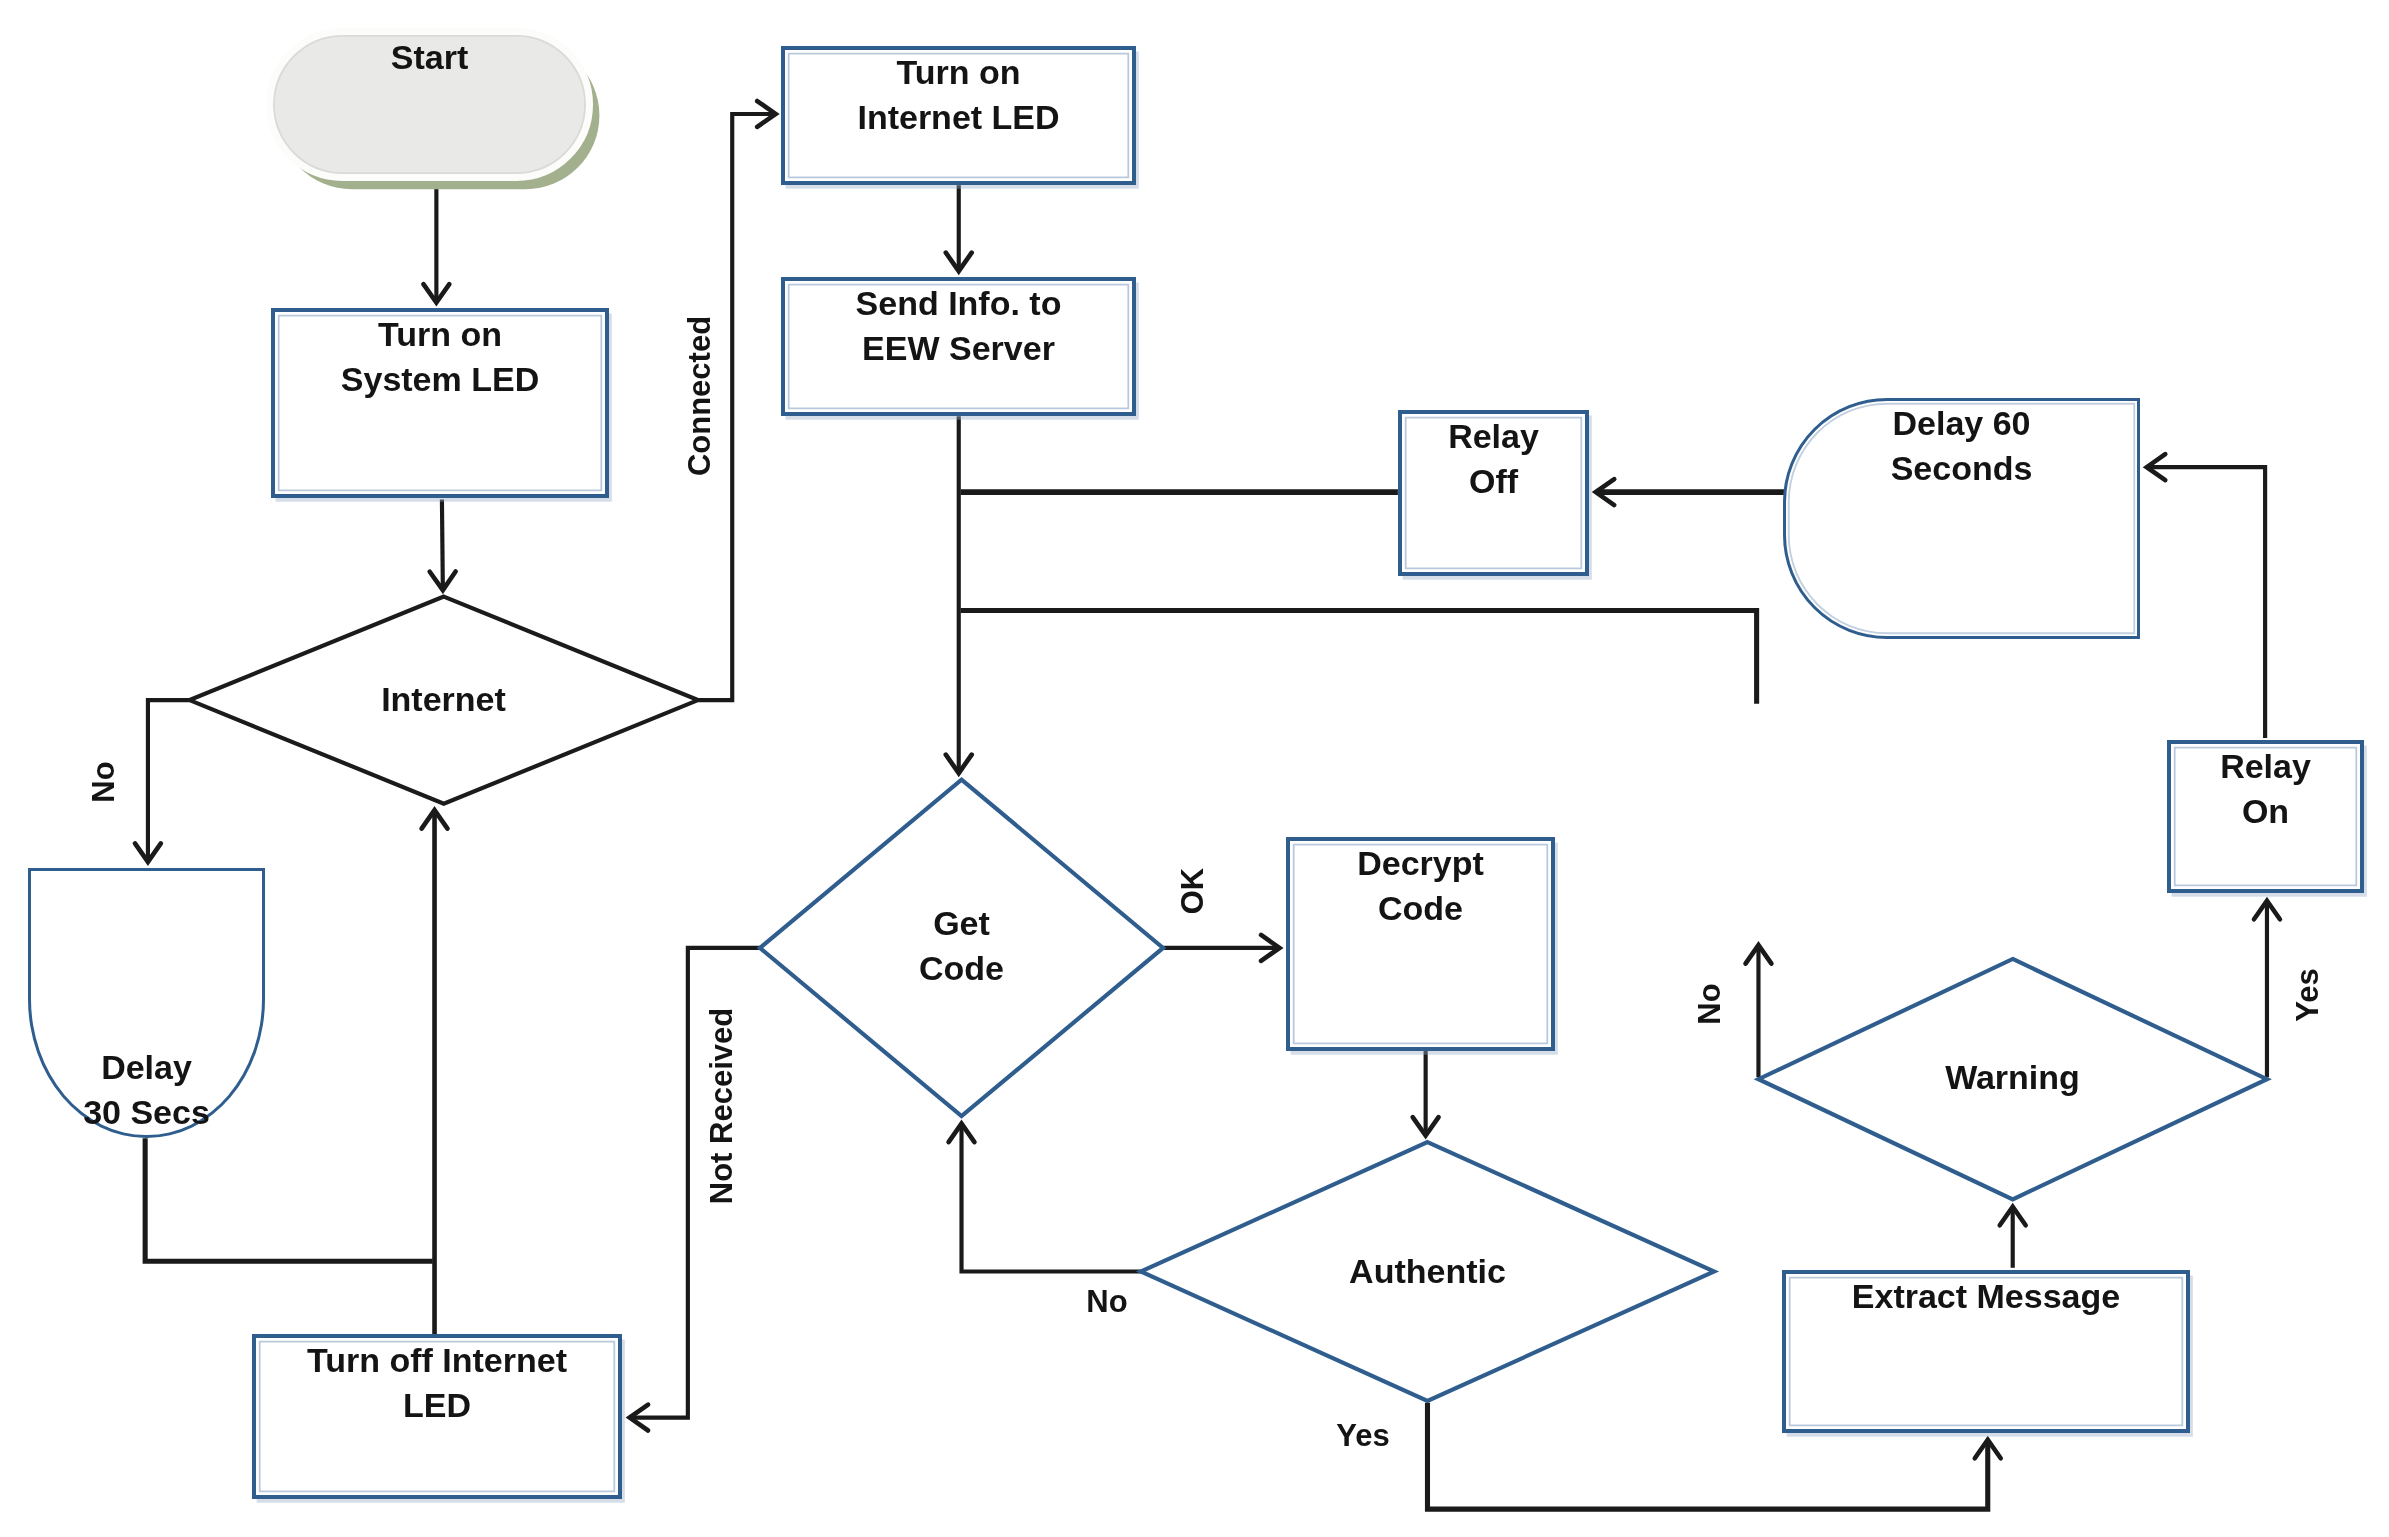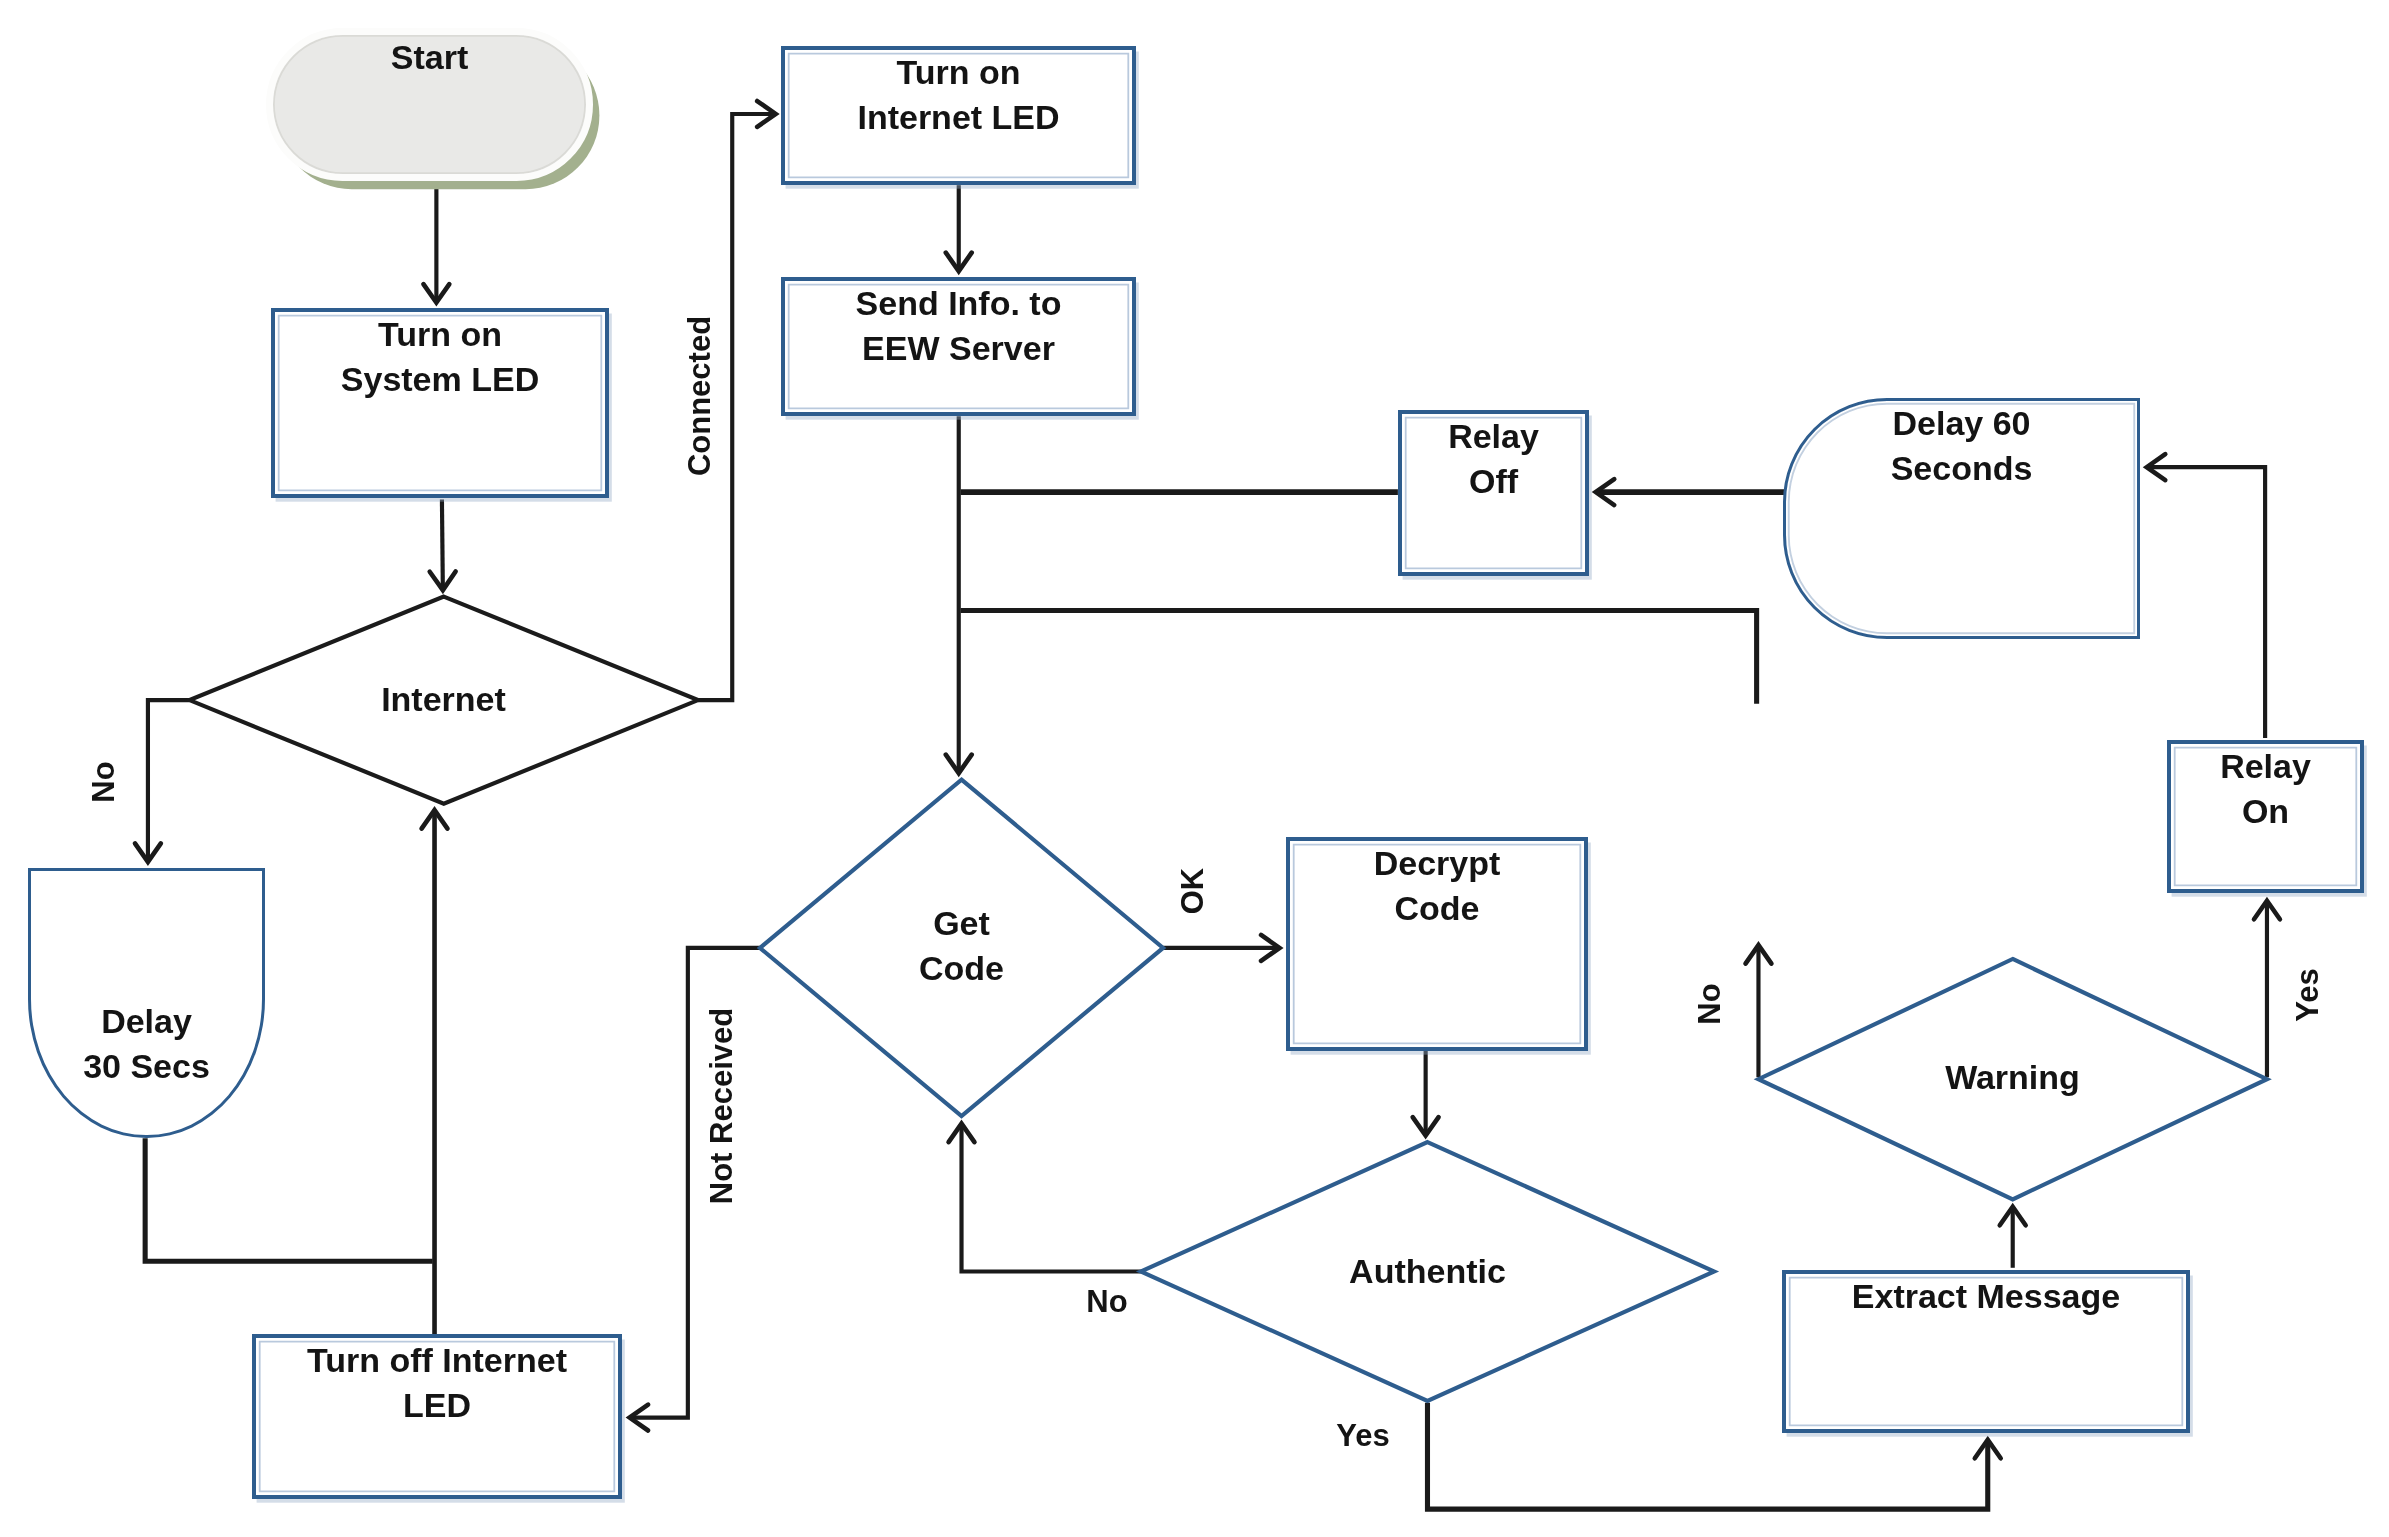--- a/index.html
+++ b/index.html
@@ -64,21 +64,21 @@
 
   <div class="node start" style="left:266px;top:28px;width:327px;height:153px;">
     <span>Start</span>
   </div>
 
   <div class="node rect" style="left:271px;top:308px;width:338px;height:190px;">
     <span>Turn on
 System LED</span>
   </div>
 
-  <div class="node delay-u" style="left:28px;top:868px;width:237px;height:270px;align-items:center;padding-top:81px;">
+  <div class="node delay-u" style="left:28px;top:868px;width:237px;height:270px;align-items:flex-end;padding-top:81px;">
     <span>Delay
 30 Secs</span>
   </div>
 
   <div class="node rect" style="left:252px;top:1334px;width:370px;height:165px;">
     <span>Turn off Internet
 LED</span>
   </div>
 
   <div class="node rect" style="left:781px;top:46px;width:355px;height:139px;">
@@ -94,21 +94,21 @@
   <div class="node rect" style="left:1398px;top:410px;width:191px;height:166px;">
     <span>Relay
 Off</span>
   </div>
 
   <div class="node delay-dleft" style="left:1783px;top:398px;width:357px;height:241px;">
     <span>Delay 60
 Seconds</span>
   </div>
 
-  <div class="node rect" style="left:1286px;top:837px;width:302px;height:214px;">
+  <div class="node rect" style="left:1286px;top:837px;width:269px;height:214px;">
     <span>Decrypt
 Code</span>
   </div>
 
 
   <div class="node rect" style="left:2167px;top:740px;width:197px;height:153px;">
     <span>Relay
 On</span>
   </div>
 

